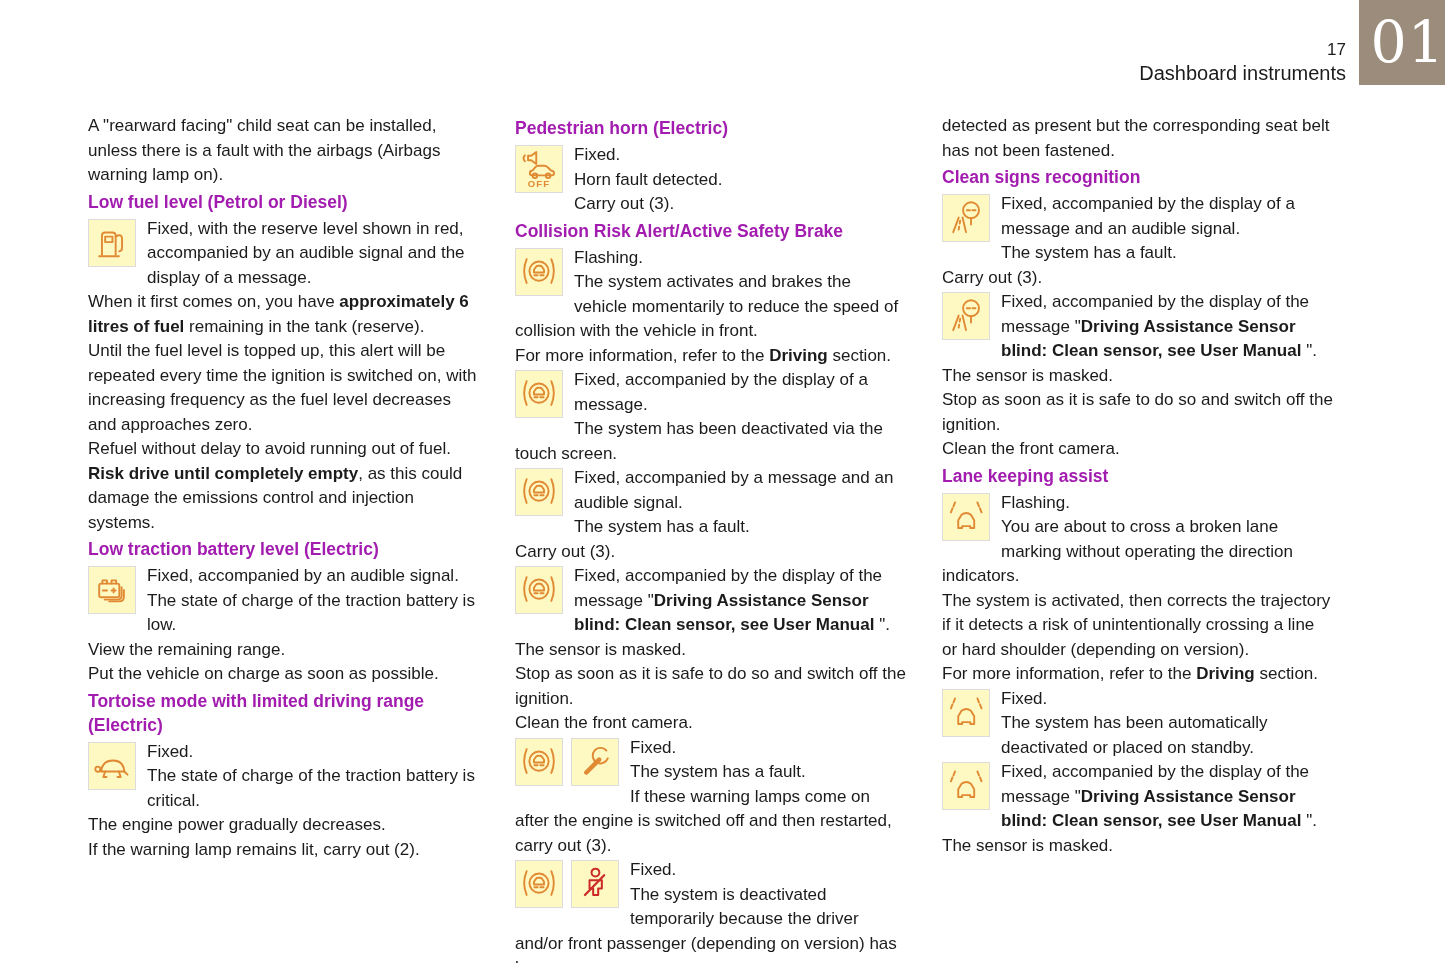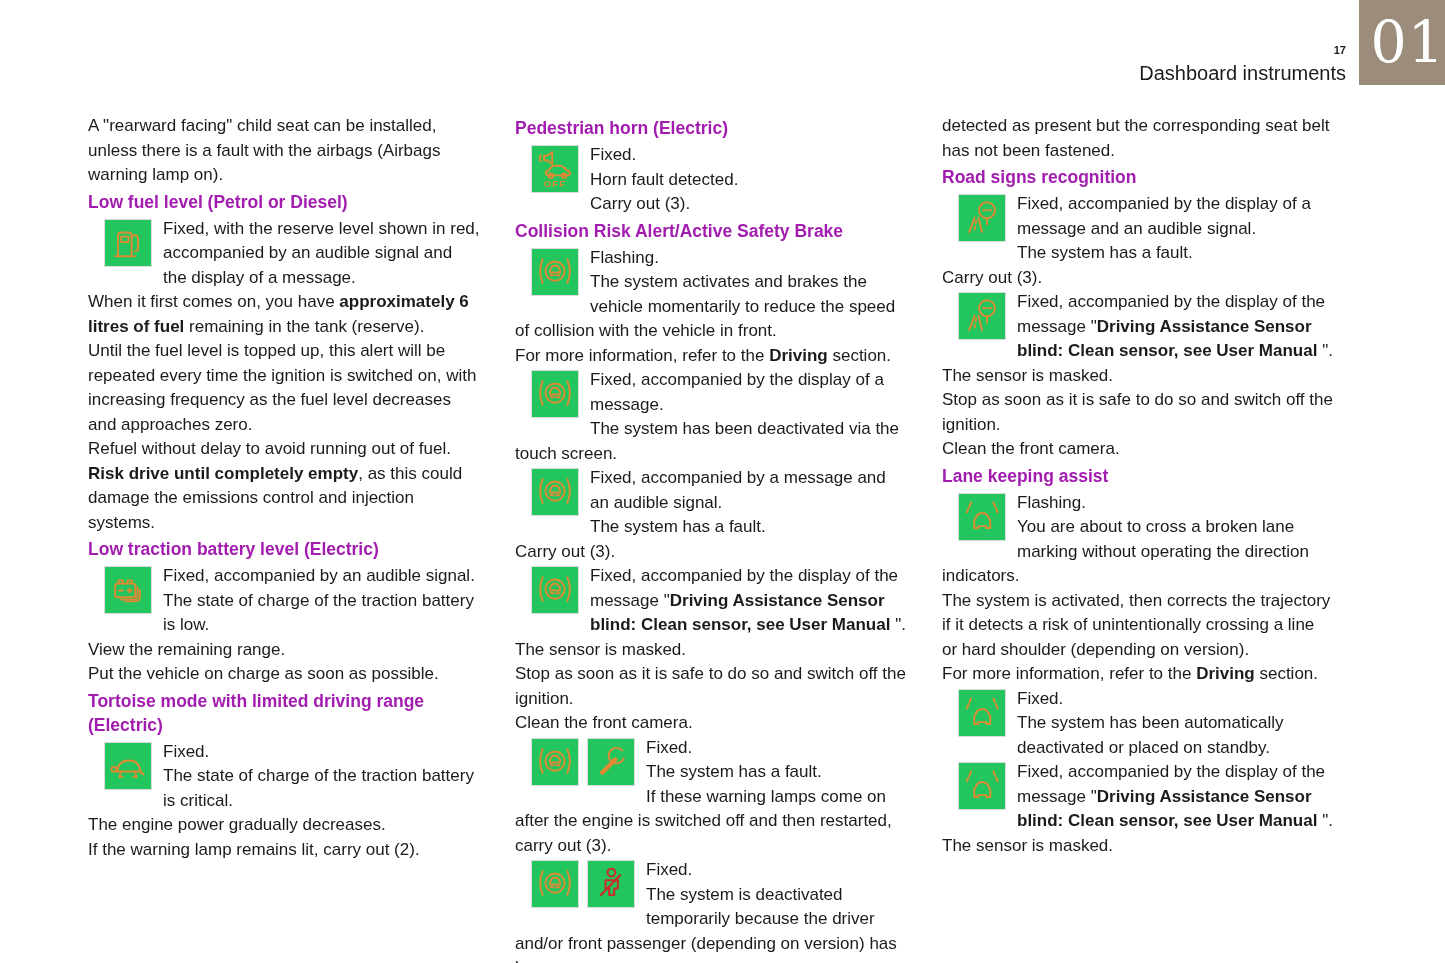--- a/index.html
+++ b/index.html
@@ -18,42 +18,42 @@
     display:flex;align-items:center;justify-content:flex-end;
     color:#ffffff;
     font-family:"DejaVu Serif","Liberation Serif",serif;
     font-size:57px;font-weight:400;line-height:1;
     letter-spacing:1px;
   }
   #header-meta{
     position:absolute;top:40px;right:99px;
     display:flex;flex-direction:column;align-items:flex-end;
   }
-  #page-number{font-weight:700;font-size:11px;line-height:20px;}
+  #page-number{font-weight:400;font-size:17px;line-height:20px;}
   #page-title{font-size:20px;line-height:26px;font-weight:400;}
   
   #content{
     position:absolute;left:88px;top:114px;
     width:1246px;
     display:flex;gap:35px;
   }
   .column{width:392px;flex:0 0 392px;font-size:17px;line-height:24.5px;}
   .column h3{
     clear:both;
     font-size:17.5px;line-height:24px;font-weight:700;color:#a21caf;
     margin:2px 0 3px 0;
   }
   .column .block{clear:both;}
   .column .block p{margin:0;}
   .iconbox{
     float:left;
     width:46px;height:46px;
     border:1px solid #dcdcdc;
-    background:#22c55e;
-    margin:2px 11px 1px 16px;
+    background:#fef9c3;
+    margin:2px 11px 1px 0;
     display:flex;align-items:center;justify-content:center;
     box-sizing:content-box;
   }
   .iconbox + .iconbox{margin-left:-3px;}
   .iconbox svg{display:block;}
   b,.b{font-weight:700;}
 </style>
 </head>
 <body>
 
@@ -231,21 +231,21 @@
             </svg>
           </span>
           <p><span>Fixed.</span></p>
           <p><span>The system is deactivated temporarily because the driver and/or front passenger (depending on version) has been</span></p>
         </div>
       </div>
     <div class="column" id="col-2">
         <div class="block">
           <p><span>detected as present but the corresponding seat belt has not been fastened.</span></p>
         </div>
-        <h3>Road signs recognition</h3>
+        <h3>Clean signs recognition</h3>
         <div class="block">
           <span class="iconbox">
             <svg width="42" height="42" viewBox="0 0 46 46">
    <circle fill="none" stroke="#E08A33" stroke-width="2.1" stroke-linecap="round" stroke-linejoin="round" cx="28.5" cy="14.5" r="8.7"></circle>
    <path fill="none" stroke="#E08A33" stroke-width="2.1" stroke-linecap="round" stroke-linejoin="round" d="M24,14.5 h3.4 M30,14.5 h3.4"></path>
    <path fill="none" stroke="#E08A33" stroke-width="2.1" stroke-linecap="round" stroke-linejoin="round" d="M28.5,23.2 v7"></path>
    <path fill="none" stroke="#E08A33" stroke-width="2.1" stroke-linecap="round" stroke-linejoin="round" d="M9,38.5 L15,22.5 M23,38.5 L19.2,22.5"></path>
    <path fill="none" stroke="#E08A33" stroke-width="2.1" stroke-linecap="round" stroke-linejoin="round" d="M16.6,26 l-0.5,3.2 M15.5,32.5 l-0.5,3.2"></path>
             </svg>
           </span>

